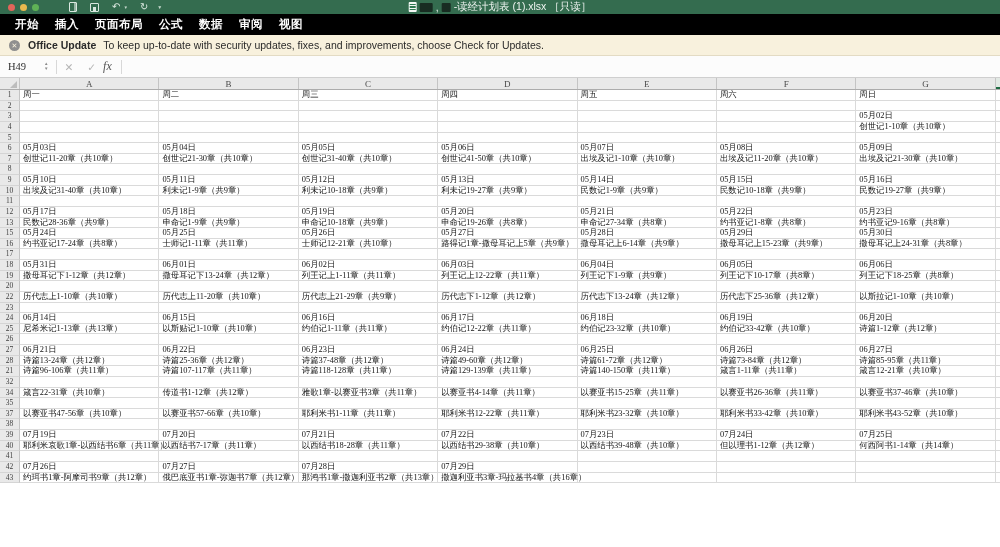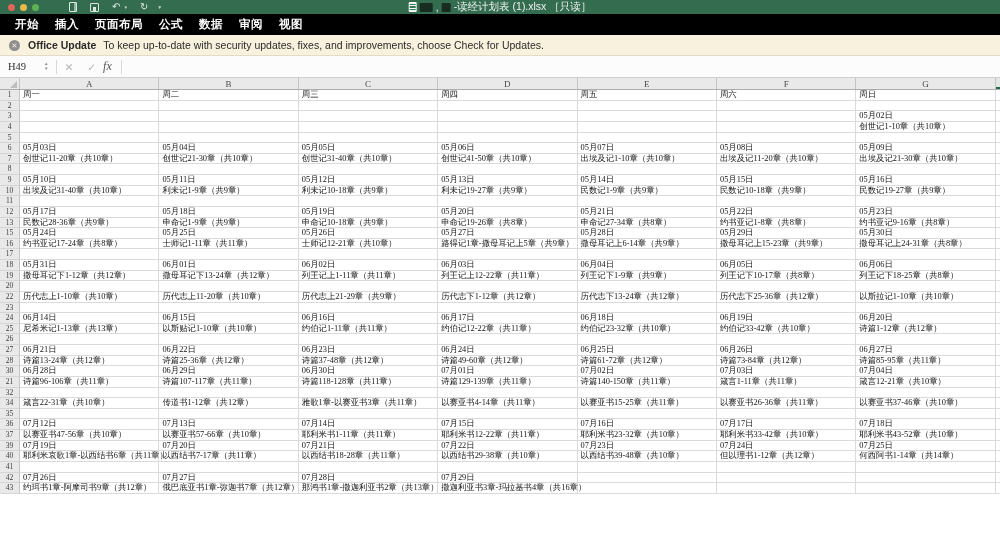--- a/index.html
+++ b/index.html
@@ -411,31 +411,20 @@
         <div class="cell"><span>诗篇13-24章（共12章）</span></div>
         <div class="cell"><span>诗篇25-36章（共12章）</span></div>
         <div class="cell"><span>诗篇37-48章（共12章）</span></div>
         <div class="cell"><span>诗篇49-60章（共12章）</span></div>
         <div class="cell"><span>诗篇61-72章（共12章）</span></div>
         <div class="cell"><span>诗篇73-84章（共12章）</span></div>
         <div class="cell"><span>诗篇85-95章（共11章）</span></div>
         <div class="cell-sliver"></div>
       </div>
       <div class="grid-row">
-        <div class="row-num">30</div>
-        <div class="cell"><span>06月28日</span></div>
-        <div class="cell"><span>06月29日</span></div>
-        <div class="cell"><span>06月30日</span></div>
-        <div class="cell"><span>07月01日</span></div>
-        <div class="cell"><span>07月02日</span></div>
-        <div class="cell"><span>07月03日</span></div>
-        <div class="cell"><span>07月04日</span></div>
-        <div class="cell-sliver"></div>
-      </div>
-      <div class="grid-row">
         <div class="row-num">21</div>
         <div class="cell"><span>诗篇96-106章（共11章）</span></div>
         <div class="cell"><span>诗篇107-117章（共11章）</span></div>
         <div class="cell"><span>诗篇118-128章（共11章）</span></div>
         <div class="cell"><span>诗篇129-139章（共11章）</span></div>
         <div class="cell"><span>诗篇140-150章（共11章）</span></div>
         <div class="cell"><span>箴言1-11章（共11章）</span></div>
         <div class="cell"><span>箴言12-21章（共10章）</span></div>
         <div class="cell-sliver"></div>
       </div>
@@ -466,42 +455,42 @@
         <div class="cell"></div>
         <div class="cell"></div>
         <div class="cell"></div>
         <div class="cell"></div>
         <div class="cell"></div>
         <div class="cell"></div>
         <div class="cell"></div>
         <div class="cell-sliver"></div>
       </div>
       <div class="grid-row">
-        <div class="row-num">36</div>
-        <div class="cell"><span>07月12日</span></div>
-        <div class="cell"><span>07月13日</span></div>
-        <div class="cell"><span>07月14日</span></div>
-        <div class="cell"><span>07月15日</span></div>
-        <div class="cell"><span>07月16日</span></div>
-        <div class="cell"><span>07月17日</span></div>
-        <div class="cell"><span>07月18日</span></div>
-        <div class="cell-sliver"></div>
-      </div>
-      <div class="grid-row">
         <div class="row-num">37</div>
         <div class="cell"><span>以赛亚书47-56章（共10章）</span></div>
         <div class="cell"><span>以赛亚书57-66章（共10章）</span></div>
         <div class="cell"><span>耶利米书1-11章（共11章）</span></div>
         <div class="cell"><span>耶利米书12-22章（共11章）</span></div>
         <div class="cell"><span>耶利米书23-32章（共10章）</span></div>
         <div class="cell"><span>耶利米书33-42章（共10章）</span></div>
         <div class="cell"><span>耶利米书43-52章（共10章）</span></div>
         <div class="cell-sliver"></div>
       </div>
       <div class="grid-row">
+        <div class="row-num">38</div>
+        <div class="cell"></div>
+        <div class="cell"></div>
+        <div class="cell"></div>
+        <div class="cell"></div>
+        <div class="cell"></div>
+        <div class="cell"></div>
+        <div class="cell"></div>
+        <div class="cell-sliver"></div>
+      </div>
+      <div class="grid-row">
         <div class="row-num">39</div>
         <div class="cell"><span>07月19日</span></div>
         <div class="cell"><span>07月20日</span></div>
         <div class="cell"><span>07月21日</span></div>
         <div class="cell"><span>07月22日</span></div>
         <div class="cell"><span>07月23日</span></div>
         <div class="cell"><span>07月24日</span></div>
         <div class="cell"><span>07月25日</span></div>
         <div class="cell-sliver"></div>
       </div>

